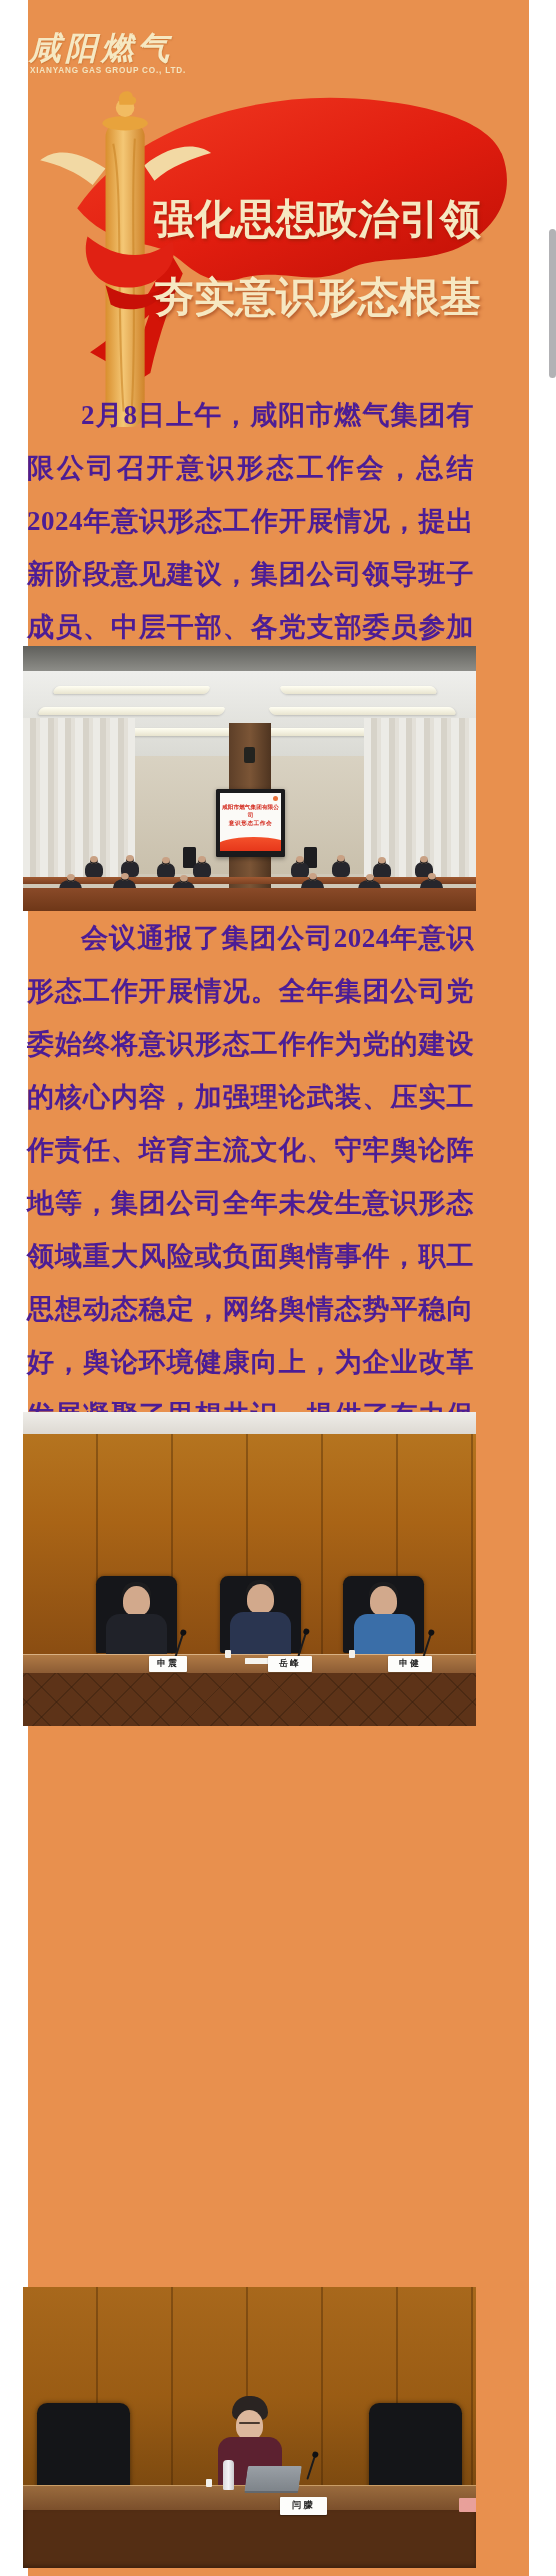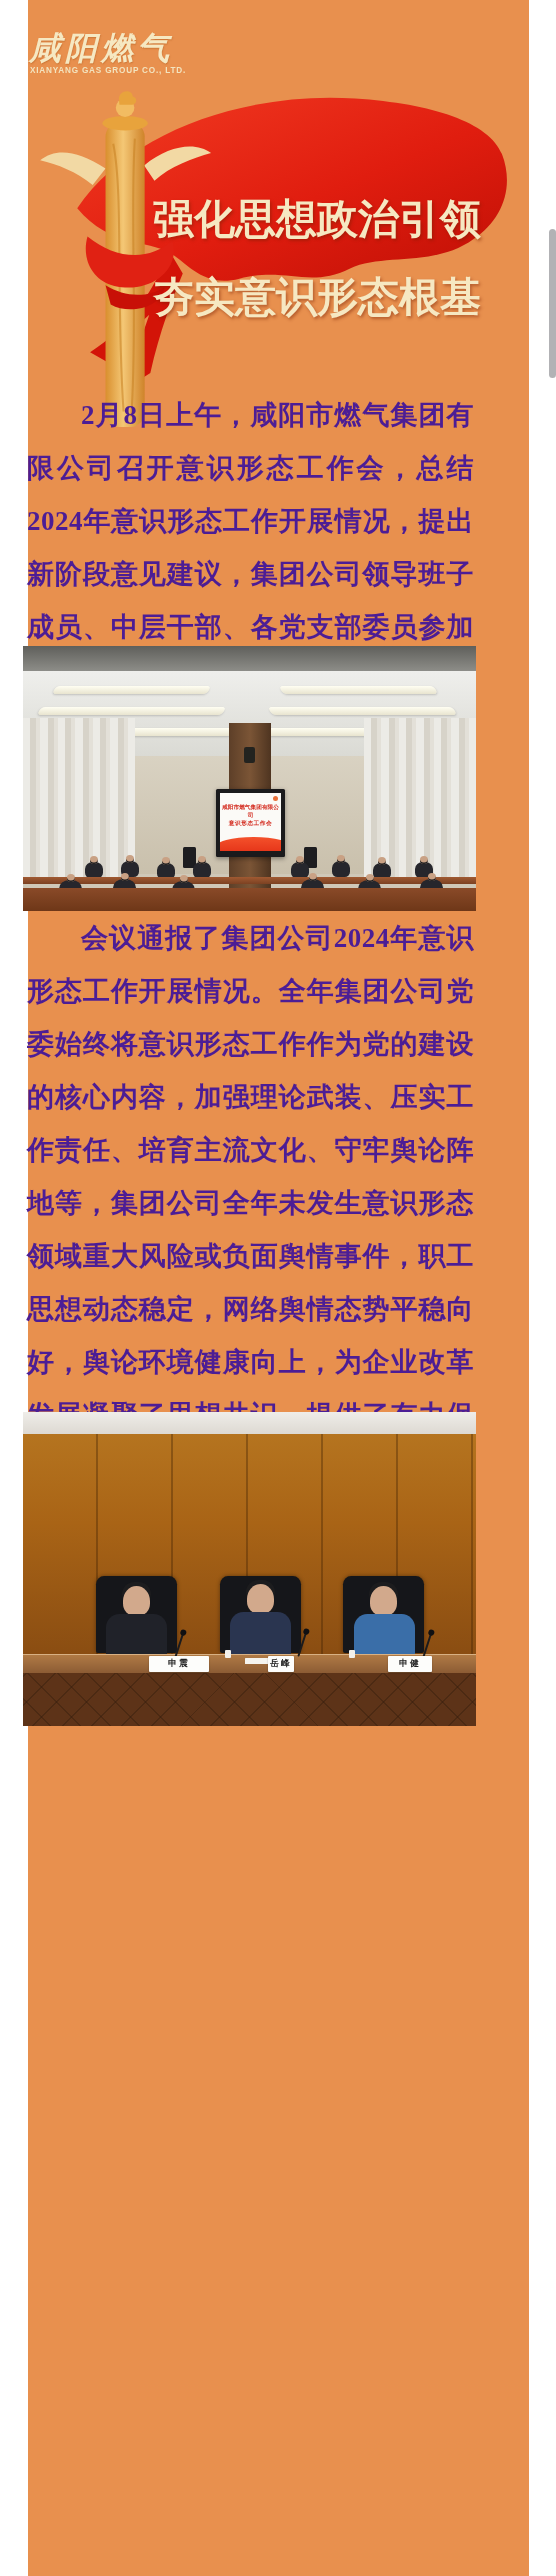--- a/index.html
+++ b/index.html
@@ -222,21 +222,40 @@
     <div class="person-torso" style="left:331px;top:202px;width:61px;height:41px;background:#3a6ea8;"></div>
     <div class="abs desk-top2"></div>
     <div class="abs desk-front2"></div>
     <div class="diamonds"></div>
     <div class="mic" style="left:155px;top:222px;"></div>
     <div class="mic" style="left:278px;top:221px;"></div>
     <div class="mic" style="left:403px;top:222px;"></div>
     <div class="paper" style="left:222px;top:246px;width:31px;height:6.2px;"></div>
     <div class="cup" style="left:202px;top:238px;"></div>
     <div class="cup" style="left:326px;top:238px;"></div>
-    <div class="plate-white" style="left:126px;top:244px;width:60px;">申震</div>
-    <div class="plate-white" style="left:245px;top:244px;width:26px;text-align:center;">岳峰</div>
+    <div class="plate-white" style="left:126px;top:244px;width:38px;">申震</div>
+    <div class="plate-white" style="left:245px;top:244px;width:44px;text-align:center;">岳峰</div>
     <div class="plate-white" style="left:365px;top:244px;width:44px;">申健</div>
   </div>
 
+  <div id="photo3" class="photo">
+    <div class="woodwall" style="top:0;height:200px;background:linear-gradient(180deg,#a8681c,#9a5c14 55%,#7d4a10);"></div>
+    <div class="woodseams" style="top:0;height:200px;"></div>
+    <div class="bigchair" style="left:14.4px;top:116px;width:93px;height:103px;"></div>
+    <div class="bigchair" style="left:346px;top:116px;width:93px;height:103px;"></div>
+
+    <div class="person-hair" style="left:209px;top:109px;width:36px;height:24px;border-radius:16.5px 16.5px 7.2px 7.2px;background:#2a2422;"></div>
+    <div class="person-head" style="left:213px;top:123px;width:27px;height:30px;background:#dcb79c;"></div>
+    <div style="position:absolute;left:216px;top:135px;width:20.6px;height:1.5px;background:#4a3a30;border-radius:1px;"></div>
+    <div class="person-torso" style="left:195px;top:150px;width:64px;height:50px;background:#5c2130;"></div>
+    <div class="abs p3-desktop"></div>
+    <div class="laptop" style="left:223px;top:179px;"></div>
+    <div class="thermos" style="left:200px;top:173px;"></div>
+    <div class="cup" style="left:183px;top:192px;"></div>
+    <div class="mic" style="left:287px;top:169px;"></div>
+    <div class="abs p3-deskfront"></div>
+    <div class="plate-white" style="left:257px;top:210px;width:47px;height:17.5px;font-size:9.3px;">闫朦</div>
+    <div class="plate-pink" style="left:436px;top:211px;width:17.5px;height:14.4px;"></div>
+  </div>
 
   <div id="scroll-thumb"></div>
 </div>
 
 
 </body></html>

